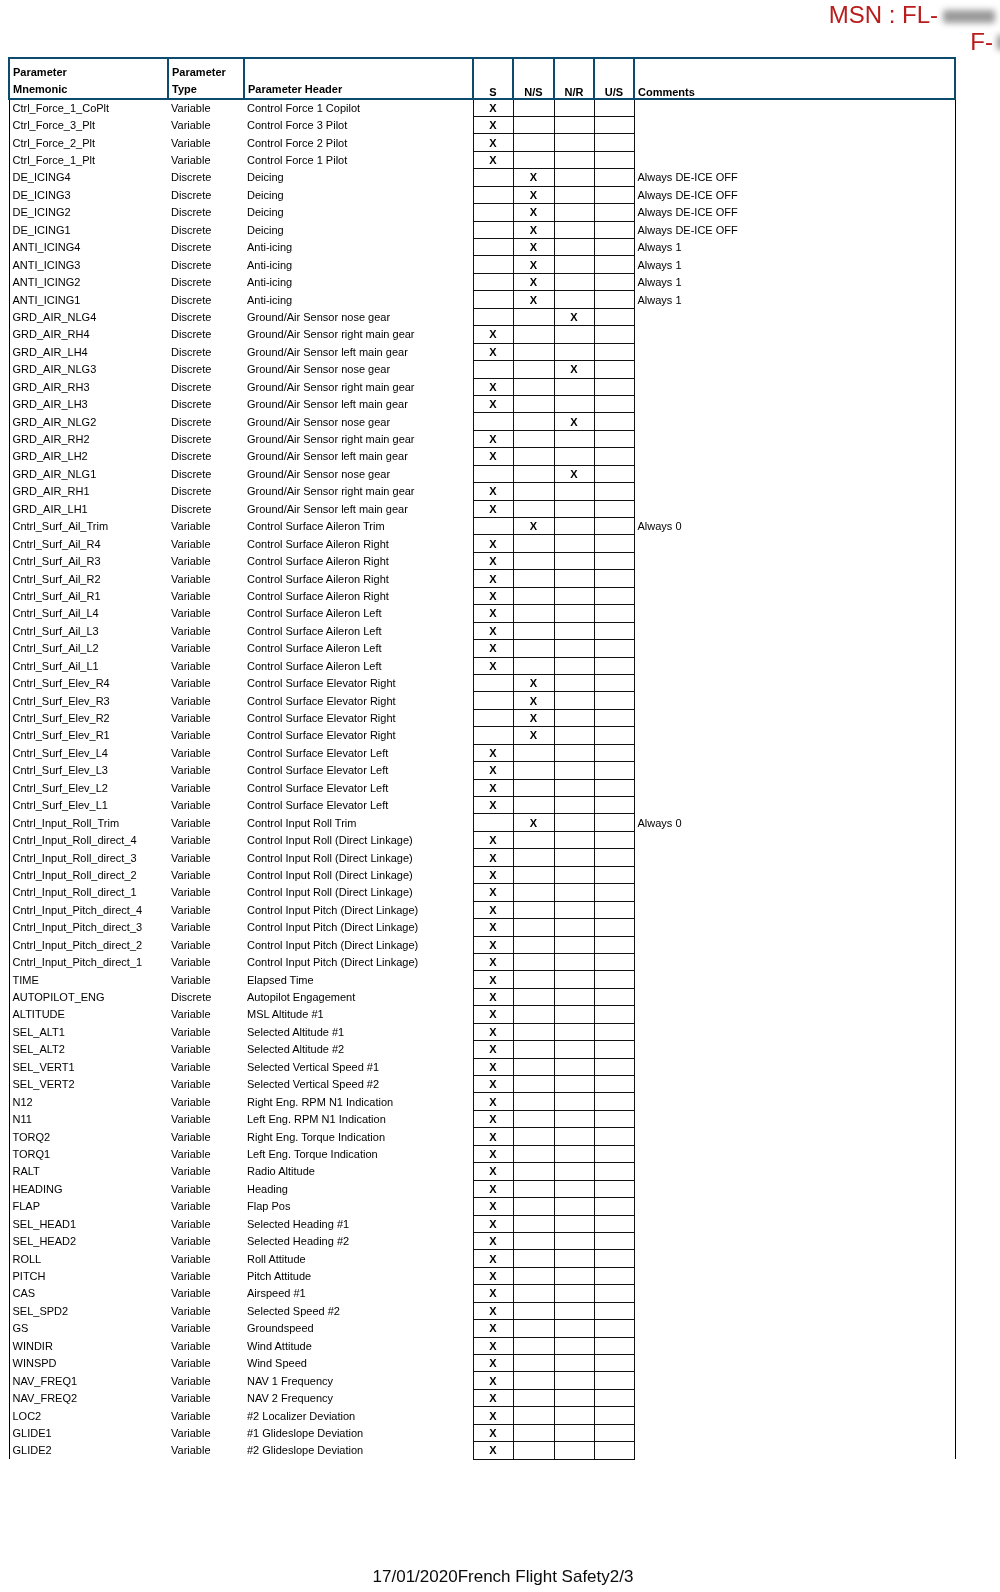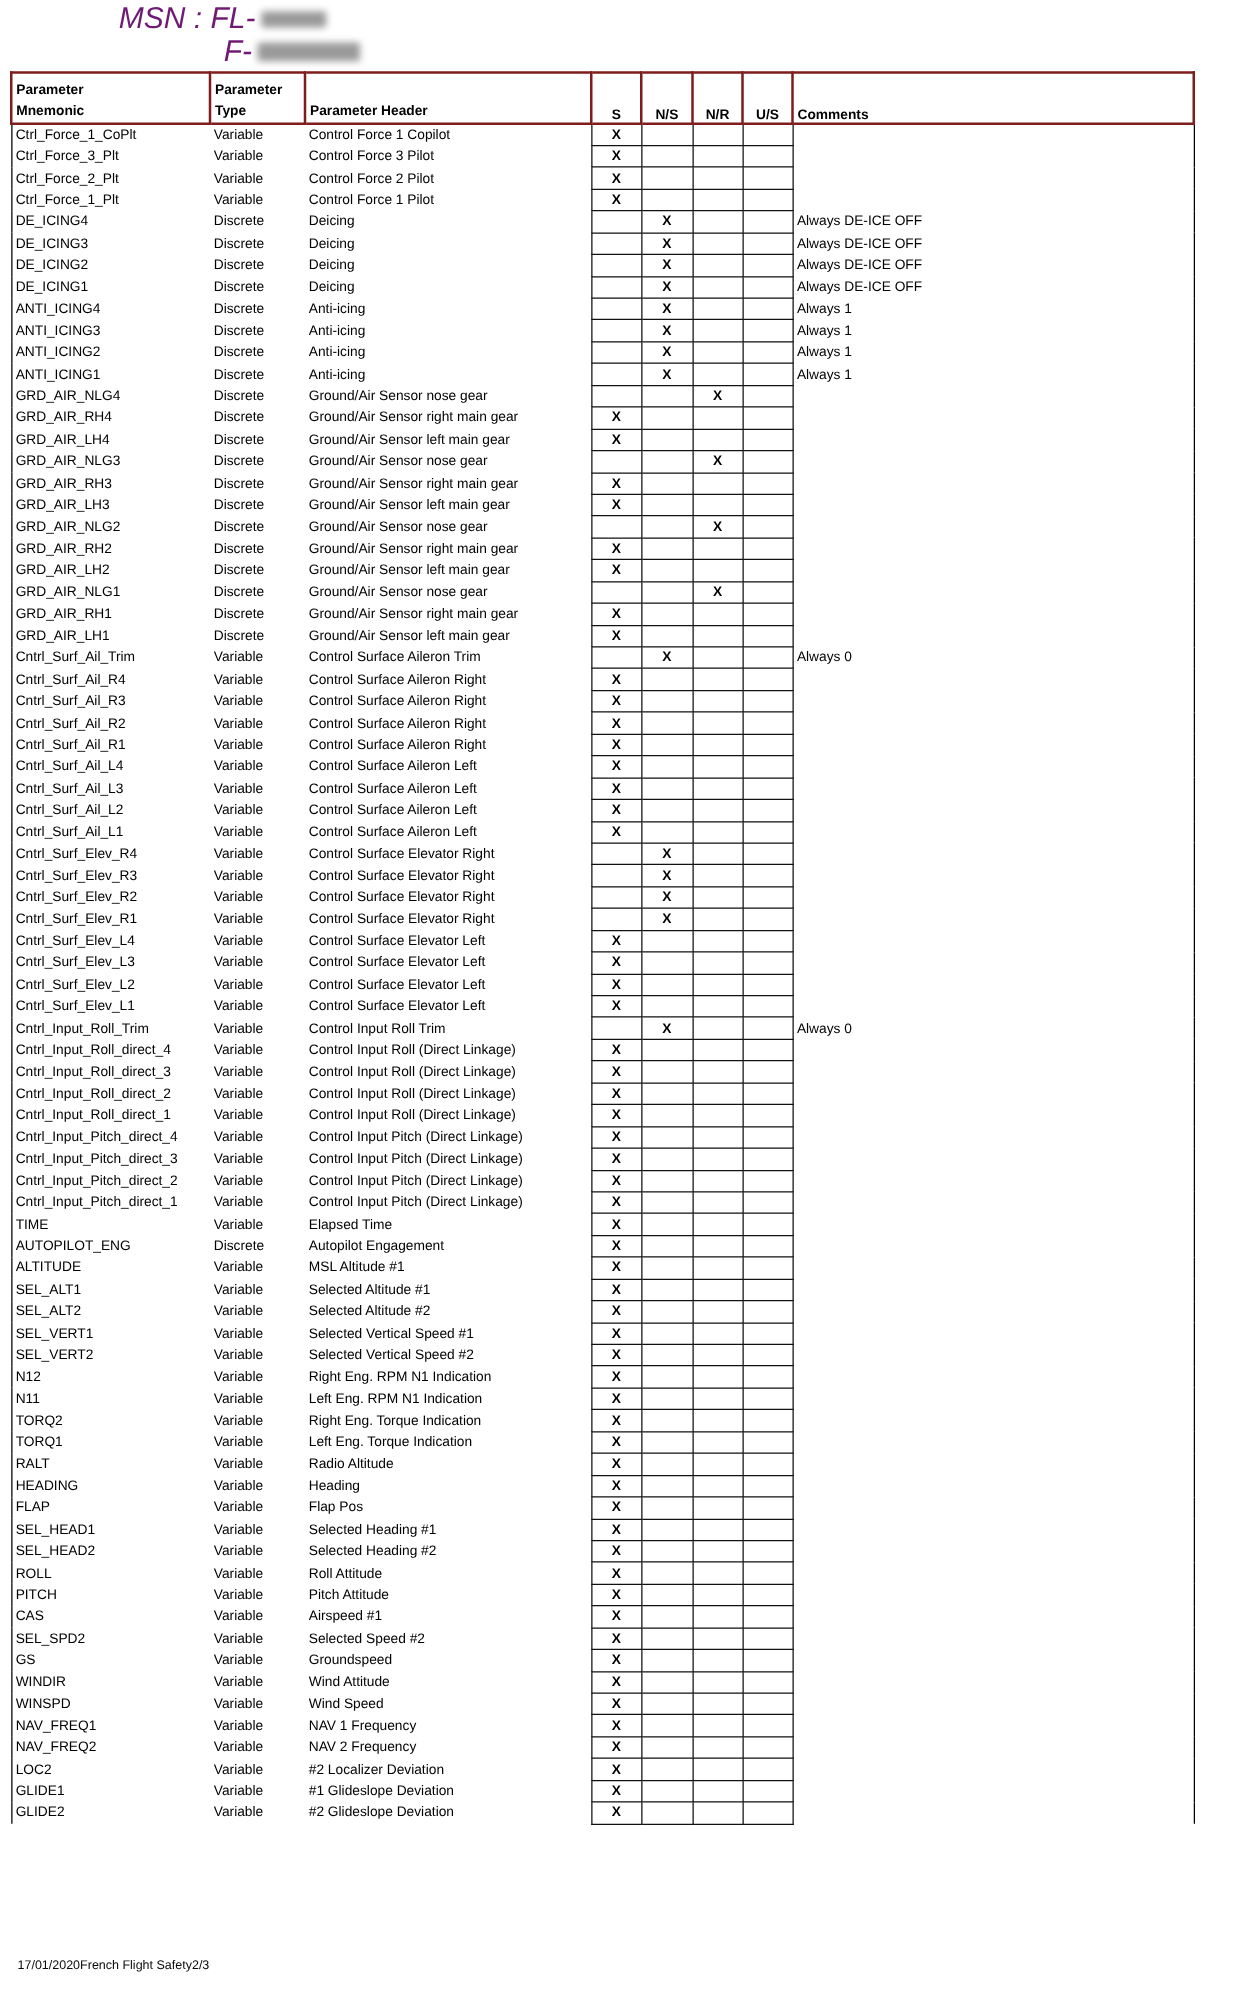--- a/index.html
+++ b/index.html
@@ -7,55 +7,55 @@
     position:relative;
     width:1000px;height:1592px;
     background:#ffffff;
     font-family:"Liberation Sans","DejaVu Sans",sans-serif;
     color:#000;
     overflow:hidden;
   }
   
   .title-block{
     position:absolute;top:1px;left:95px;width:900px;
-    text-align:left;font-size:24px;line-height:27px;color:#701a75;font-style:italic;
+    text-align:right;font-size:24px;line-height:27px;color:#b91c1c;
   }
   .title-line{white-space:nowrap;}
   .title-line2{transform:translateX(84px);}
   .redact{
     display:inline-block;background:#9a9a9a;border-radius:2px;
     filter:blur(3px);vertical-align:baseline;
   }
   .redact-msn{width:52px;height:13px;margin-left:5px;}
   .redact-reg{width:82px;height:15px;margin-left:4px;}
   
   #param-table{
     position:absolute;top:57px;left:8px;width:946px;
     border-collapse:collapse;table-layout:fixed;
   }
   #param-table th,#param-table td{
     padding:0 3px;font-size:11px;overflow:hidden;white-space:nowrap;
   }
   .head-row th{
-    border:2px solid #7f1d1d;
+    border:2px solid #0c4a6e;
     font-weight:bold;font-size:11.5px;text-align:left;
     height:39px;vertical-align:bottom;padding-bottom:3px;
   }
   .head-row th.h-check{text-align:center;padding-bottom:8px;}
   .head-row th .hl{line-height:17px;}
   .body-row{height:17.45px;}
   .body-row td{vertical-align:middle;line-height:12px;}
   td.mnem{border-left:1.5px solid #000;}
   td.check{border:1.5px solid #111;text-align:center;font-weight:bold;}
   td.comment{border-right:1.5px solid #000;padding-left:4px;}
   
   .footer{
     position:absolute;top:1567px;left:14px;right:8px;
-    display:flex;justify-content:flex-start;
-    font-size:10px;color:#0a0a0a;
+    display:flex;justify-content:center;
+    font-size:17px;color:#0a0a0a;
   }
 </style>
 </head>
 <body>
 
 <div class="page">
 
   <div class="title-block">
     <div class="title-line title-line1"><span>MSN : FL-</span><span class="redact redact-msn"></span></div>
     <div class="title-line title-line2"><span>F-</span><span class="redact redact-reg"></span></div>

